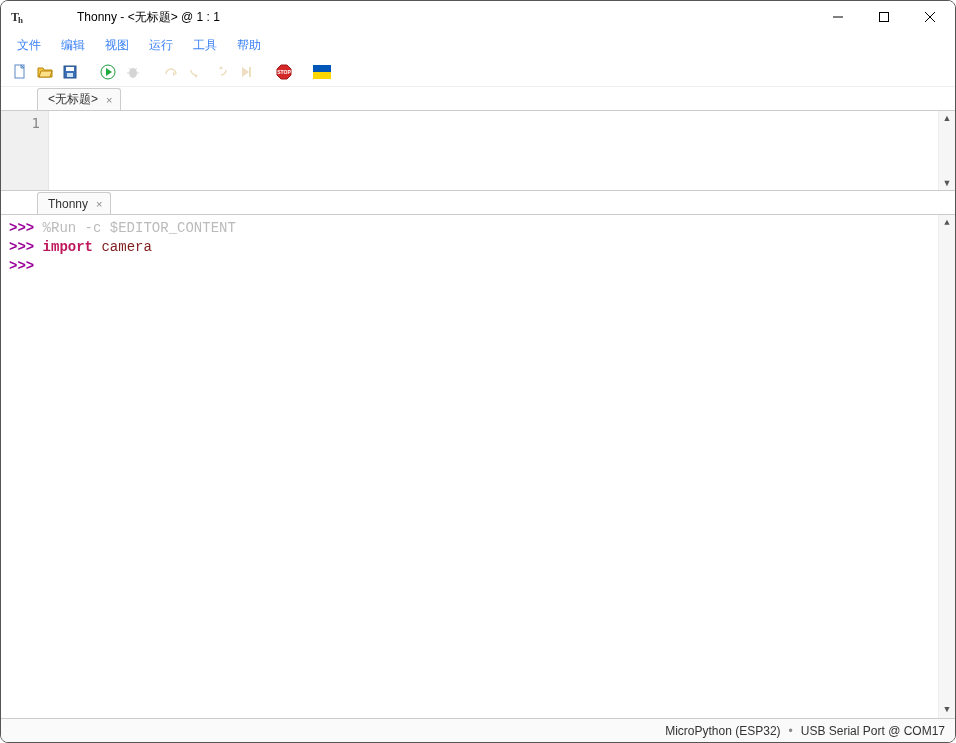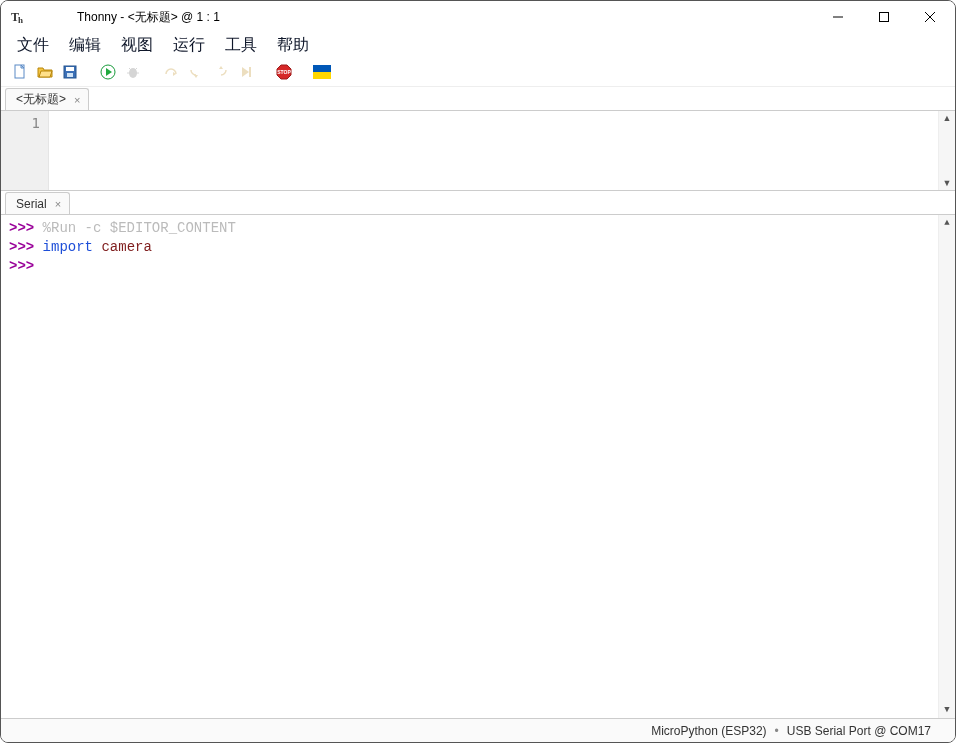--- a/index.html
+++ b/index.html
@@ -5,39 +5,39 @@
 * { box-sizing: border-box; margin: 0; padding: 0; }
 body { font-family: "Segoe UI", Tahoma, sans-serif; font-size: 12px; background: #fff; }
 .window { width: 956px; height: 743px; border: 1px solid #555; border-radius: 8px; overflow: hidden; display: flex; flex-direction: column; background: #fff; }
 .titlebar { height: 32px; display: flex; align-items: center; padding: 0 2px 0 10px; background: #fff; }
 .titlebar .app-icon { width: 16px; height: 16px; margin-right: 6px; display:flex; align-items:center; justify-content:center; font-weight:bold; font-family:serif; }
 .titlebar .title { font-size: 12px; color: #000; margin-left: 44px; }
 .winbtns { margin-left: auto; display: flex; }
 .winbtn { width: 46px; height: 32px; display: flex; align-items: center; justify-content: center; }
 .winbtn svg { width: 10px; height: 10px; }
 .menubar { height: 24px; display: flex; align-items: center; padding: 0 8px; gap: 4px; background: #fff; }
-.menubar .mitem { padding: 2px 8px; font-size: 16px; color: #0f172a; }
+.menubar .mitem { padding: 2px 8px; font-size: 12px; color: #3b82f6; }
 .toolbar { height: 30px; display: flex; align-items: center; padding: 2px 8px; gap: 3px; background: #fff; border-bottom: 1px solid #eee; }
 .tbtn { width: 22px; height: 22px; display: flex; align-items: center; justify-content: center; border-radius: 2px; }
 .tsep { width: 10px; }
 .tabbar { height: 24px; display: flex; align-items: flex-end; padding: 0 4px; background: #fff; border-bottom: 1px solid #ccc; }
-.tab { height: 22px; padding: 2px 8px 2px 10px; border: 1px solid #ccc; border-bottom: none; background: #fafafa; display: flex; align-items: center; gap: 8px; font-size: 12px; color: #333; border-radius: 3px 3px 0 0; }
+.tab { height: 22px; padding: 2px 8px 2px 10px; border: 1px solid #ccc; border-bottom: none; background: #fafafa; display: flex; align-items: center; gap: 8px; font-size: 12px; color: #333; border-radius: 3px 3px 0 0; margin-left: 32px; }
 .tab .tabclose { color: #888; font-size: 11px; }
 .editor { flex: 0 0 80px; display: flex; background: #fff; border-bottom: 1px solid #ccc; position: relative; }
 .gutter { width: 48px; background: #f0f0f0; text-align: right; padding: 4px 8px 4px 4px; font-family: Consolas, monospace; font-size: 14px; color: #888; border-right: 1px solid #e5e5e5; }
 .codearea { flex: 1; padding: 4px 6px; font-family: Consolas, monospace; font-size: 14px; }
 .vscroll { position: absolute; right: 0; top: 0; bottom: 0; width: 17px; background: #f6f6f6; border-left: 1px solid #eee; display:flex; flex-direction:column; justify-content:space-between; align-items:center; }
 .vscroll .arrow { font-size:9px; color:#555; padding:2px 0;}
 .shelltabbar { height: 24px; display: flex; align-items: flex-end; padding: 0 4px; background: #fff; border-bottom: 1px solid #ccc; }
 .shell { flex: 1; background: #fff; font-family: Consolas, "Courier New", monospace; font-size: 14px; padding: 4px 8px; position: relative; line-height: 1.35; }
 .shell .prompt { color: #990099; font-weight: bold; }
 .shell .dim { color: #bbb; }
-.shell .kw { color: #1d4ed8; font-weight: normal; }
+.shell .kw { color: #be185d; font-weight: bold; }
 .shell .txt { color: #7f1d1d; }
-.statusbar { height: 24px; border-top: 1px solid #ccc; display: flex; align-items: center; justify-content: flex-end; padding: 0 24px; gap: 8px; font-size: 12px; color: #333; background: #fafafa; }
+.statusbar { height: 24px; border-top: 1px solid #ccc; display: flex; align-items: center; justify-content: flex-end; padding: 0 10px; gap: 8px; font-size: 12px; color: #333; background: #fafafa; }
 .statusbar .sep { color: #888; }
 </style>
 </head>
 <body>
 
 <div class="window">
 
   <div class="titlebar">
     <span class="app-icon">
       <svg viewBox="0 0 16 16" width="16" height="16">
@@ -167,21 +167,21 @@
       <span></span>
     </div>
     <div class="vscroll">
       <span class="arrow">▲</span>
       <span class="arrow">▼</span>
     </div>
   </div>
 
   <div class="shelltabbar">
     <div class="tab">
-      <span>Serial</span>
+      <span>Thonny</span>
       <span class="tabclose">×</span>
     </div>
   </div>
 
   <div class="shell">
     <div>
       <span class="prompt">&gt;&gt;&gt; </span><span class="dim">%Run -c $EDITOR_CONTENT</span>
     </div>
     <div>
       <span class="prompt">&gt;&gt;&gt; </span><span class="kw">import</span><span class="txt"> camera</span>

